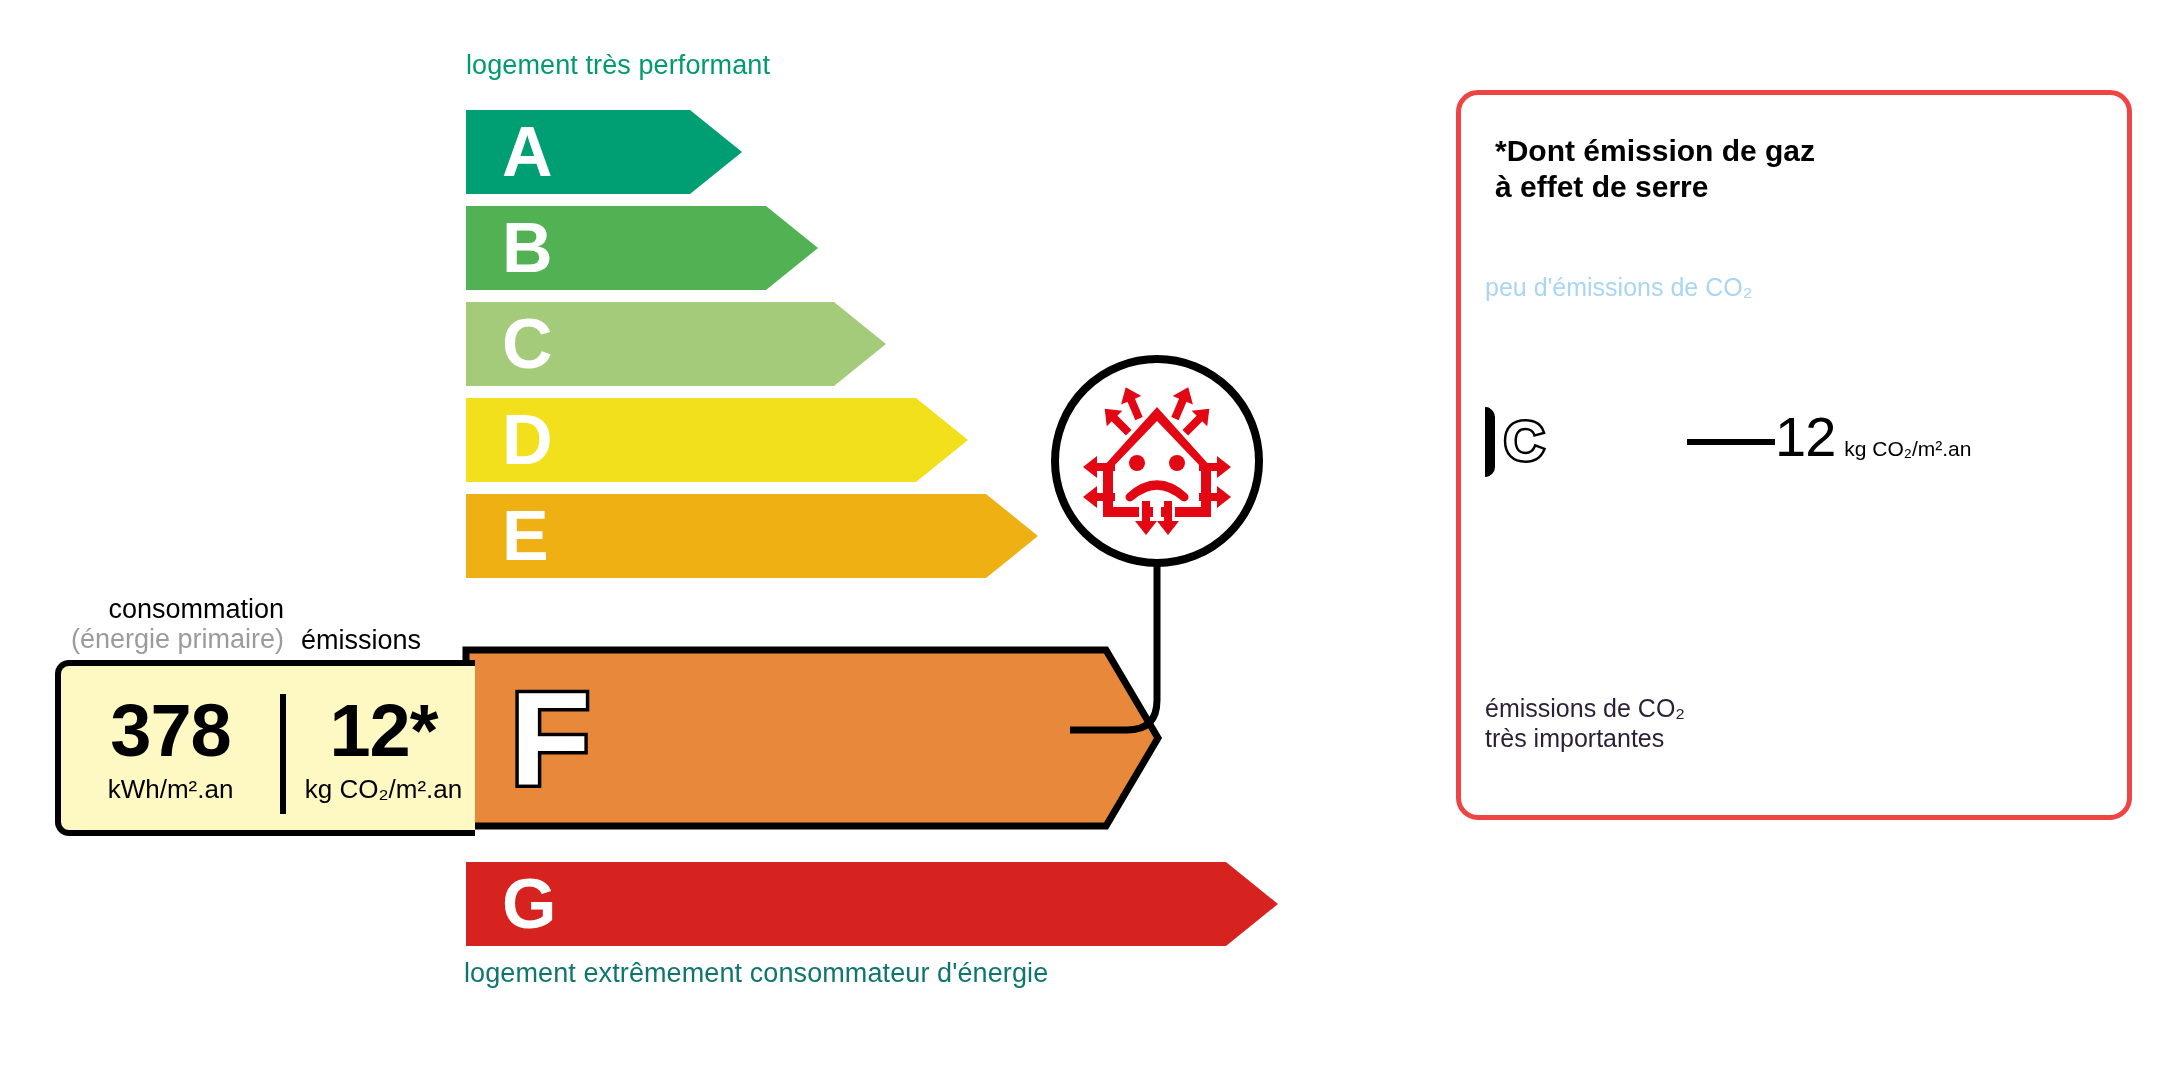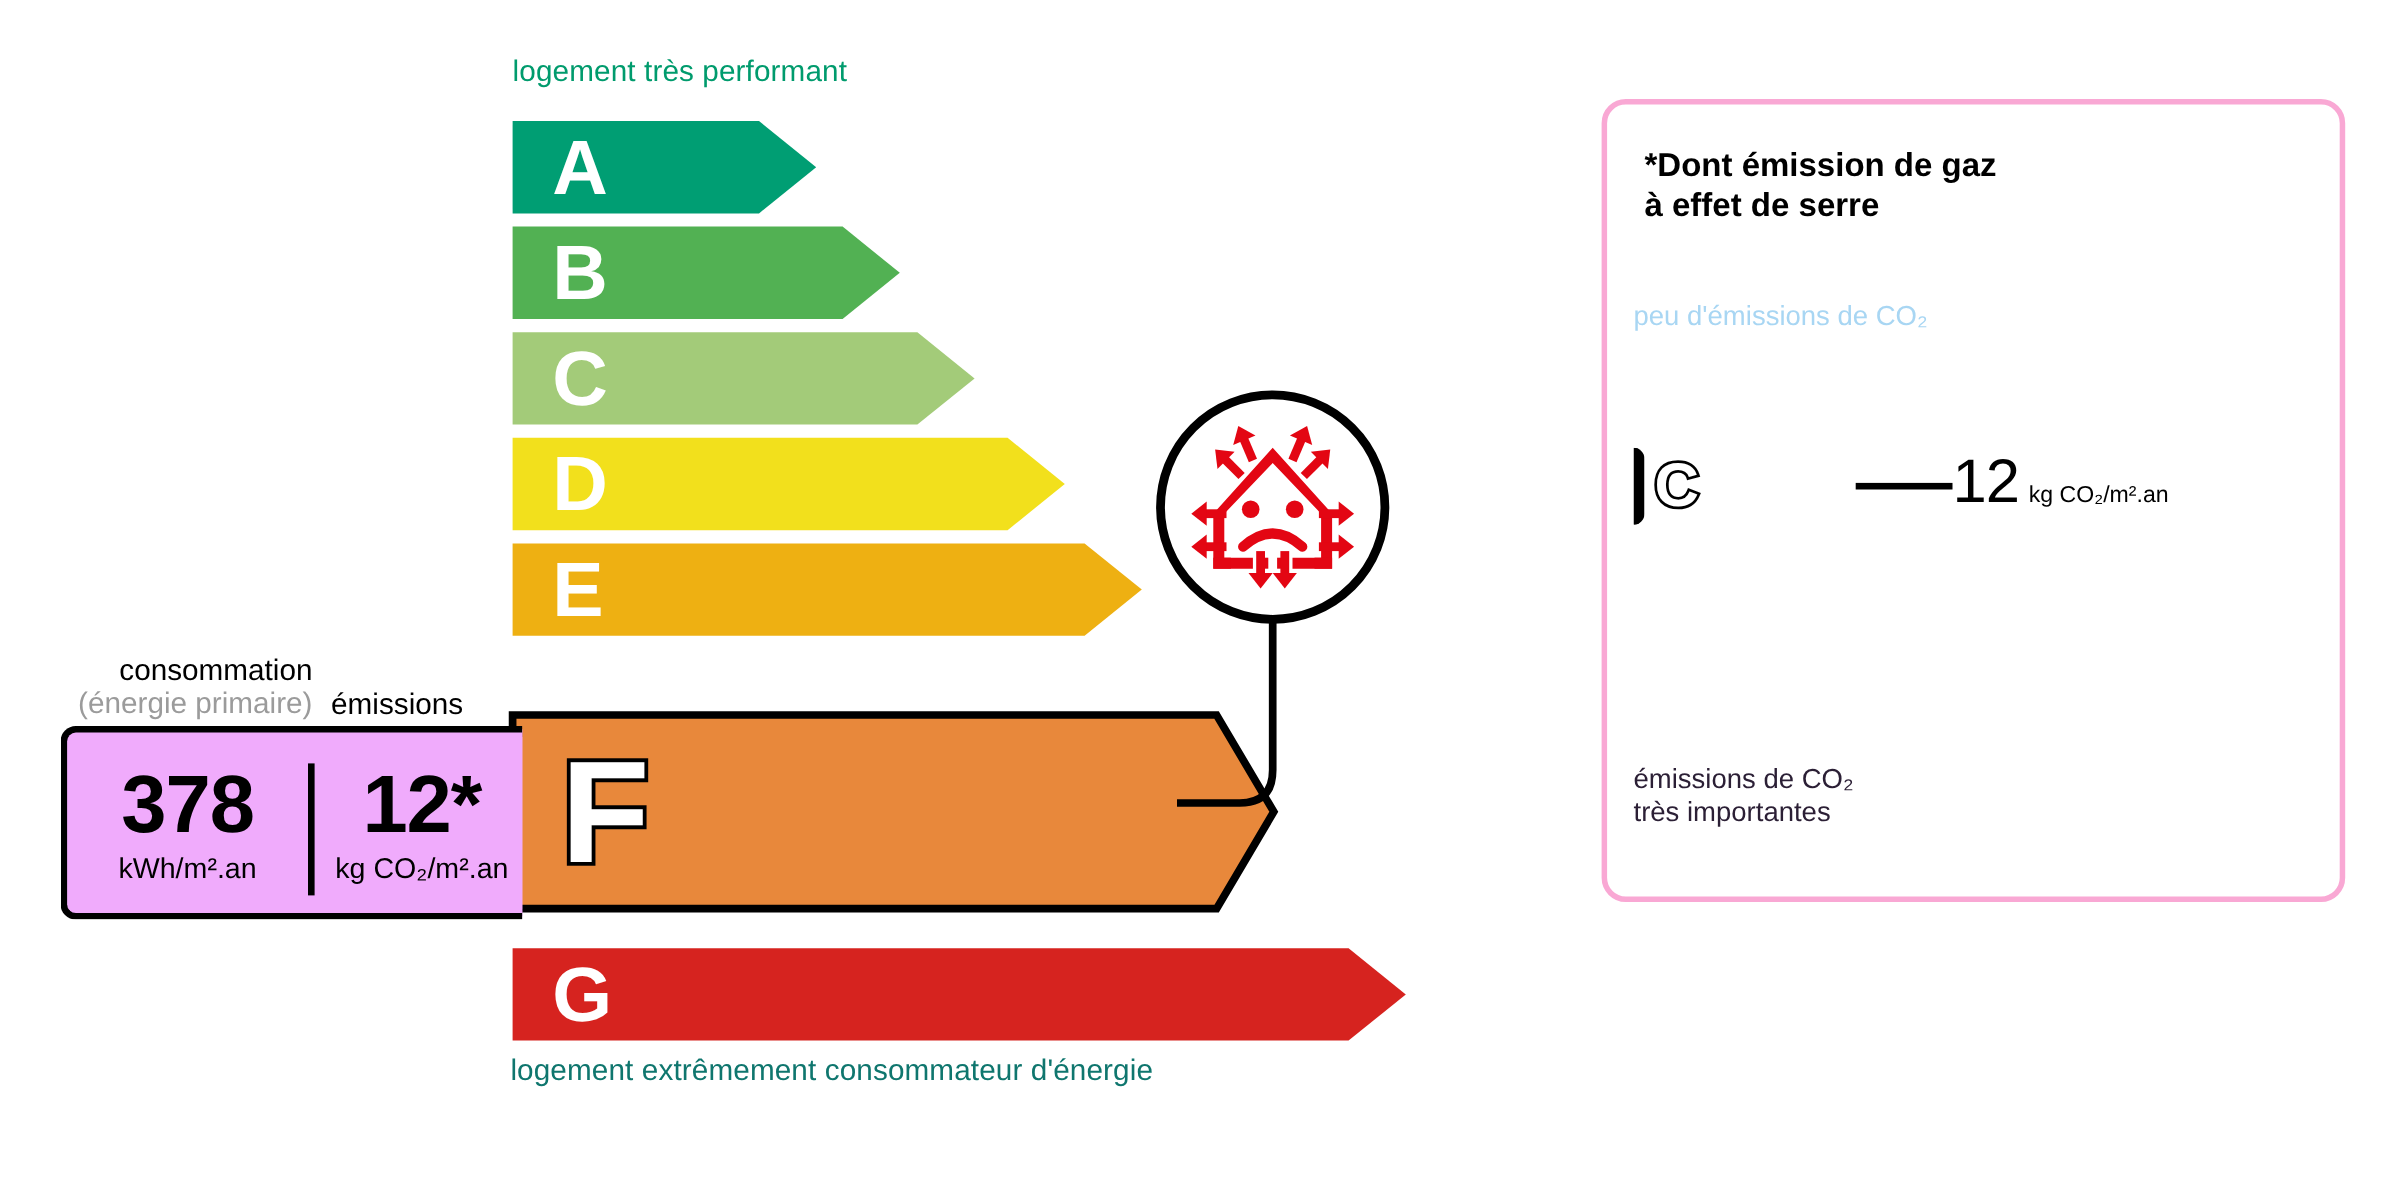--- a/index.html
+++ b/index.html
@@ -10,38 +10,38 @@
   #dpe-scale{position:absolute;left:0;top:0;width:1330px;height:1079px;}
 
   .top-caption{position:absolute;left:466px;top:50px;font-size:27px;color:#009b6d;
                letter-spacing:.1px;white-space:nowrap;}
   .bottom-caption{position:absolute;left:464px;top:958px;font-size:27px;color:#0f766e;
                   letter-spacing:.1px;white-space:nowrap;}
 
   
   #value-box{position:absolute;left:55px;top:660px;width:420px;height:176px;
              box-sizing:border-box;border:6px solid #000;border-right:none;
-             border-top-left-radius:14px;border-bottom-left-radius:14px;background:#f0abfc;}
+             border-top-left-radius:14px;border-bottom-left-radius:14px;background:#fef9c3;}
   .vb-cell{position:absolute;top:0;height:100%;display:flex;flex-direction:column;
            align-items:center;justify-content:center;}
   .vb-cell .num{font-size:74px;font-weight:bold;line-height:1;letter-spacing:-1px;}
   .vb-cell .unit{font-size:26px;margin-top:8px;line-height:1;white-space:nowrap;}
   #vb-sep{position:absolute;left:219px;top:28px;width:6px;height:120px;background:#000;}
 
   .hdr{position:absolute;font-size:27px;line-height:1.12;white-space:nowrap;}
   #hdr-conso{left:71px;top:594px;text-align:right;}
   #hdr-conso .sub{color:#9b9b9b;}
   #hdr-emis{left:301px;top:625px;}
 
   #final-energy{position:absolute;left:66px;top:853px;font-size:25px;line-height:1.2;
                 color:#9b9b9b;white-space:nowrap;}
 
   
   #co2-panel{position:absolute;left:1456px;top:90px;width:676px;height:730px;
-             box-sizing:border-box;border:5px solid #f9a8d4;border-radius:22px;background:#fff;}
+             box-sizing:border-box;border:5px solid #ef4444;border-radius:22px;background:#fff;}
   #co2-title{position:absolute;left:34px;top:38px;font-size:30px;font-weight:bold;
              line-height:1.2;white-space:nowrap;}
   #co2-top-label{position:absolute;left:24px;top:178px;font-size:25px;color:#a8d6f3;
                  white-space:nowrap;}
   #co2-bottom-label{position:absolute;left:24px;top:598px;font-size:25px;color:#2b1f35;
                     line-height:1.2;white-space:nowrap;}
 
   .co2-row{position:absolute;left:24px;height:46px;}
   .co2-bar{position:absolute;left:0;top:0;height:100%;border-radius:0 23px 23px 0;}
   .co2-row .c-letter{position:absolute;left:17px;top:50%;transform:translateY(-52%);

